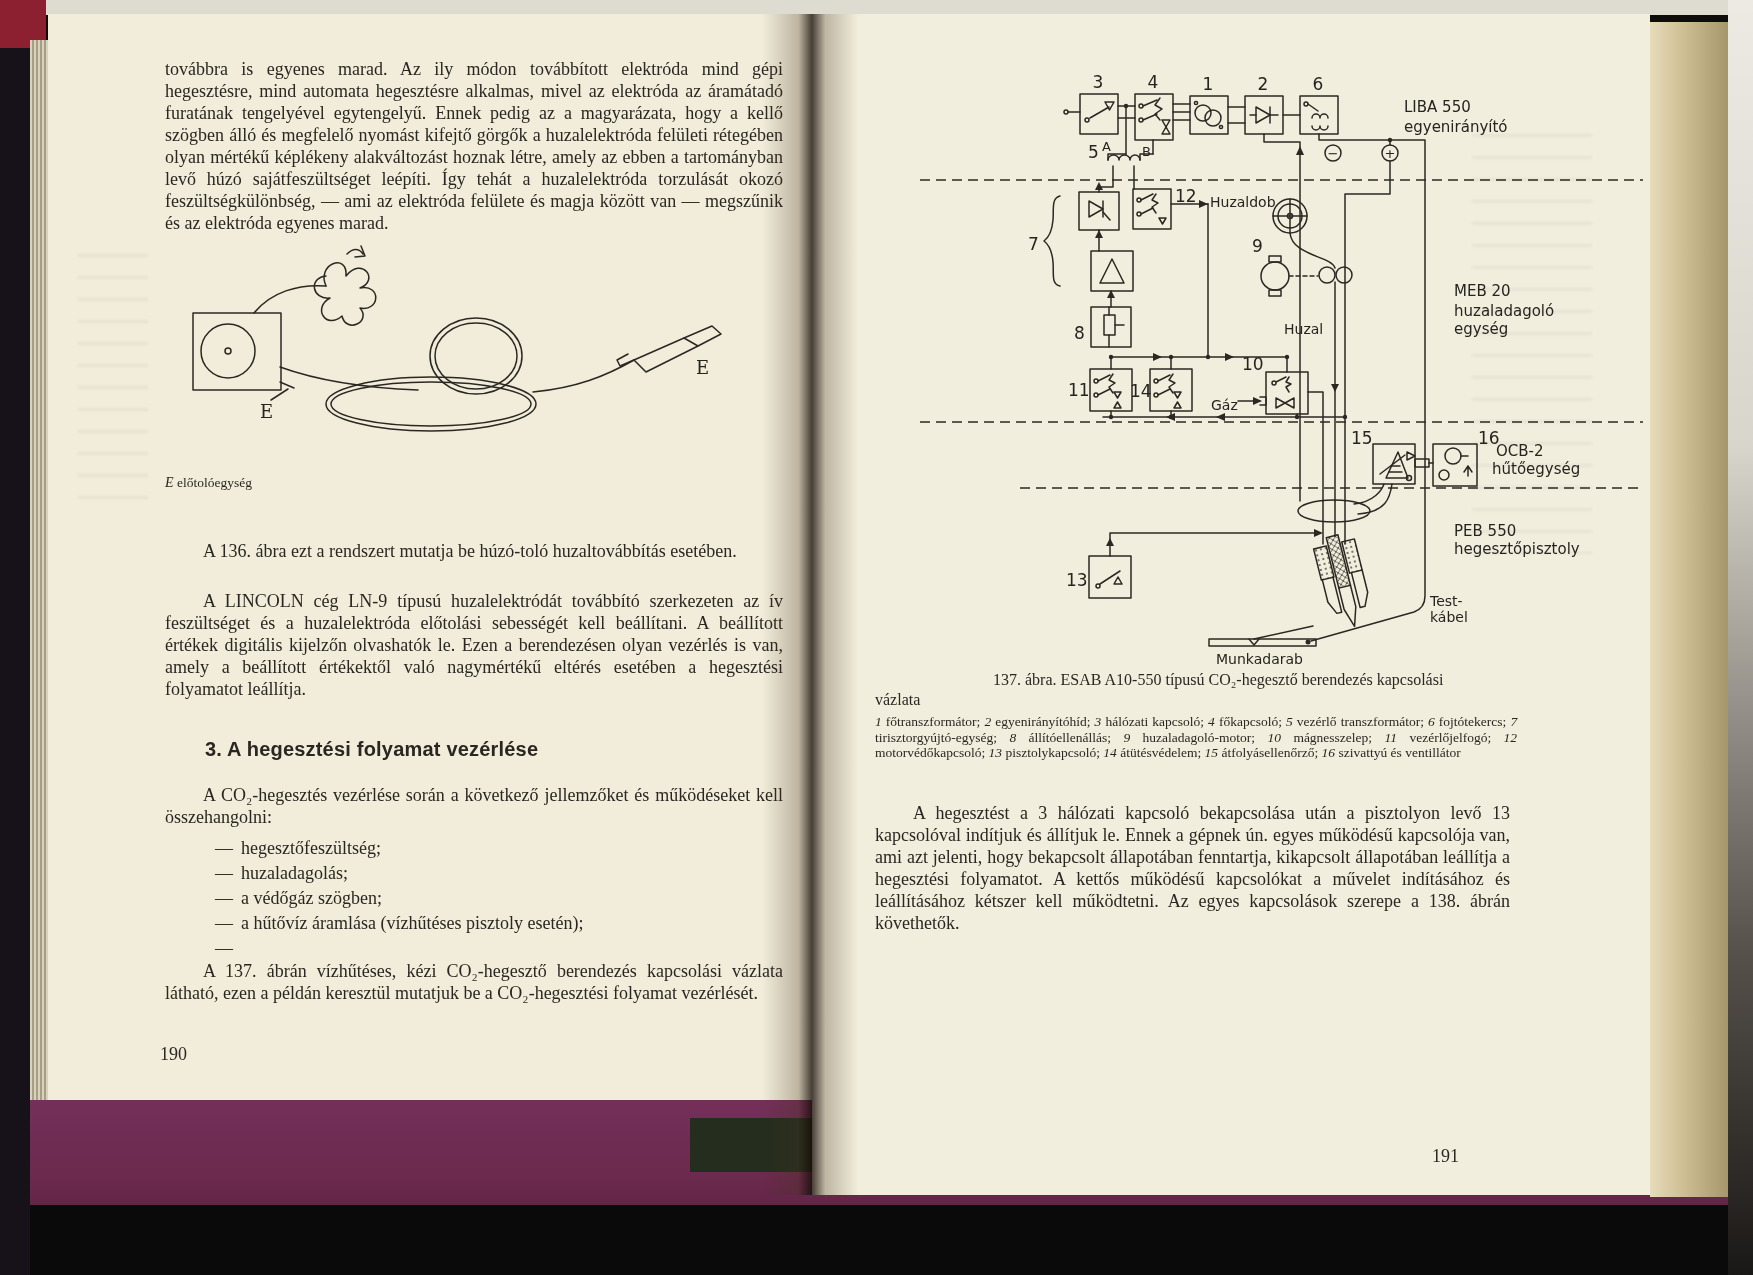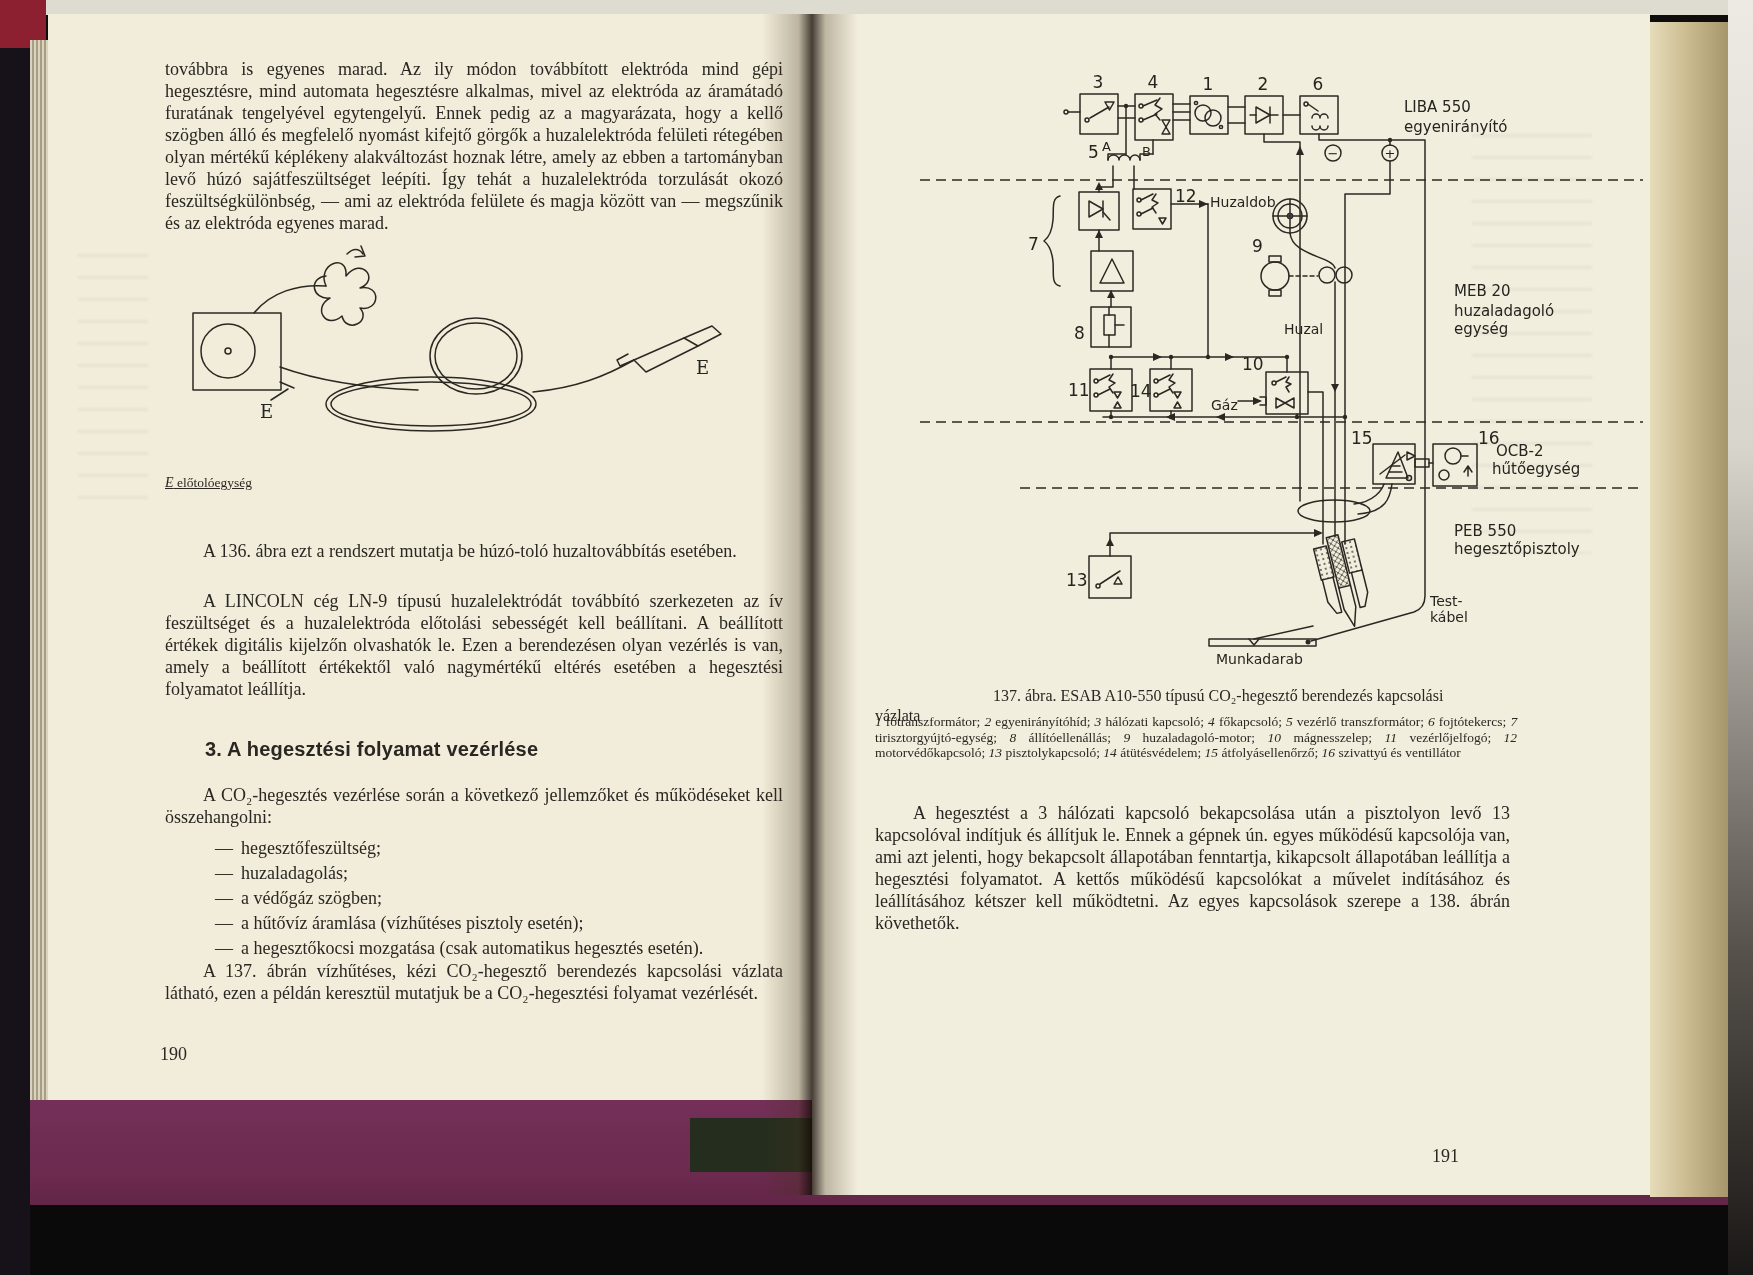--- a/index.html
+++ b/index.html
@@ -29,33 +29,33 @@
         text-align:justify;}
   .ind{text-indent:38px;}
   .p1{top:44px;}
   .p2abs{top:526px;}
   .p3abs{top:576px;}
   .p4abs{top:770px;}
   .p5abs{top:946px;}
   .fig136{position:absolute;left:128px;top:228px;width:592px;height:216px;}
   .cap136{position:absolute;left:117px;top:456px;width:618px;font-size:16px;line-height:20px;}
   .cap136 .cl1{padding-left:30px;}
-  .cap136 .cl2{font-size:13.5px;margin-top:3px;text-decoration:underline;}
+  .cap136 .cl2{font-size:13.5px;margin-top:3px;}
   .cap136 .cl2 i{font-size:14px;}
   h3.hd{position:absolute;left:157px;top:724px;margin:0;font-family:"Liberation Sans",sans-serif;
         font-size:20px;font-weight:700;letter-spacing:.2px;}
   .list{position:absolute;left:117px;top:822px;width:618px;font-size:18px;line-height:25px;}
   .li{display:flex;}
   .li .dash{width:26px;margin-left:50px;flex:none;}
   .pagenum{position:absolute;font-size:18px;margin-left:12px;}
   .pn-left{left:100px;top:1030px;}
   .pn-right{left:608px;top:1132px;}
 
   .fig137{position:absolute;left:96px;top:40px;width:742px;height:620px;}
-  .cap137{position:absolute;left:63px;top:656px;width:640px;font-size:16px;line-height:20px;margin-top:16px;}
+  .cap137{position:absolute;left:63px;top:656px;width:640px;font-size:16px;line-height:20px;}
   .cap137 .cl1{padding-left:118px;white-space:nowrap;}
   .legend{position:absolute;left:63px;top:700px;width:642px;font-size:13.5px;line-height:15.5px;text-align:justify;}
   .legend i{font-style:italic;}
   .rp1{left:63px;top:788px;width:635px;}
   .rp2{left:63px;top:976px;width:635px;}
 
   svg .ln{stroke:#2b2823;fill:none;stroke-width:1.5;stroke-linecap:round;stroke-linejoin:round;}
   svg .dsh{stroke:#2b2823;fill:none;stroke-width:1.4;stroke-dasharray:10 6;}
   svg .fl{fill:#2b2823;stroke:none;}
   svg text{font-family:"DejaVu Sans",sans-serif;fill:#26241f;}
@@ -129,21 +129,20 @@
       <div class="li">
           <span class="dash">—</span>
           <span>a védőgáz szögben;</span>
         </div>
       <div class="li">
           <span class="dash">—</span>
           <span>a hűtővíz áramlása (vízhűtéses pisztoly esetén);</span>
         </div>
       <div class="li">
           <span class="dash">—</span>
-          <span>a hegesztőkocsi mozgatása (csak automatikus hegesztés esetén).</span>
         </div>
     </div>
 
     <p class="body ind p5abs">A 137. ábrán vízhűtéses, kézi CO₂-hegesztő berendezés kapcsolási vázlata látható, ezen a példán keresztül mutatjuk be a CO₂-hegesztési folyamat vezérlését.</p>
 
     <div class="pagenum pn-left">190</div>
   </div>
 
   <div class="page page-right">
     <div class="bleed" style="left:660px;top:120px;width:120px;height:420px;"></div>

